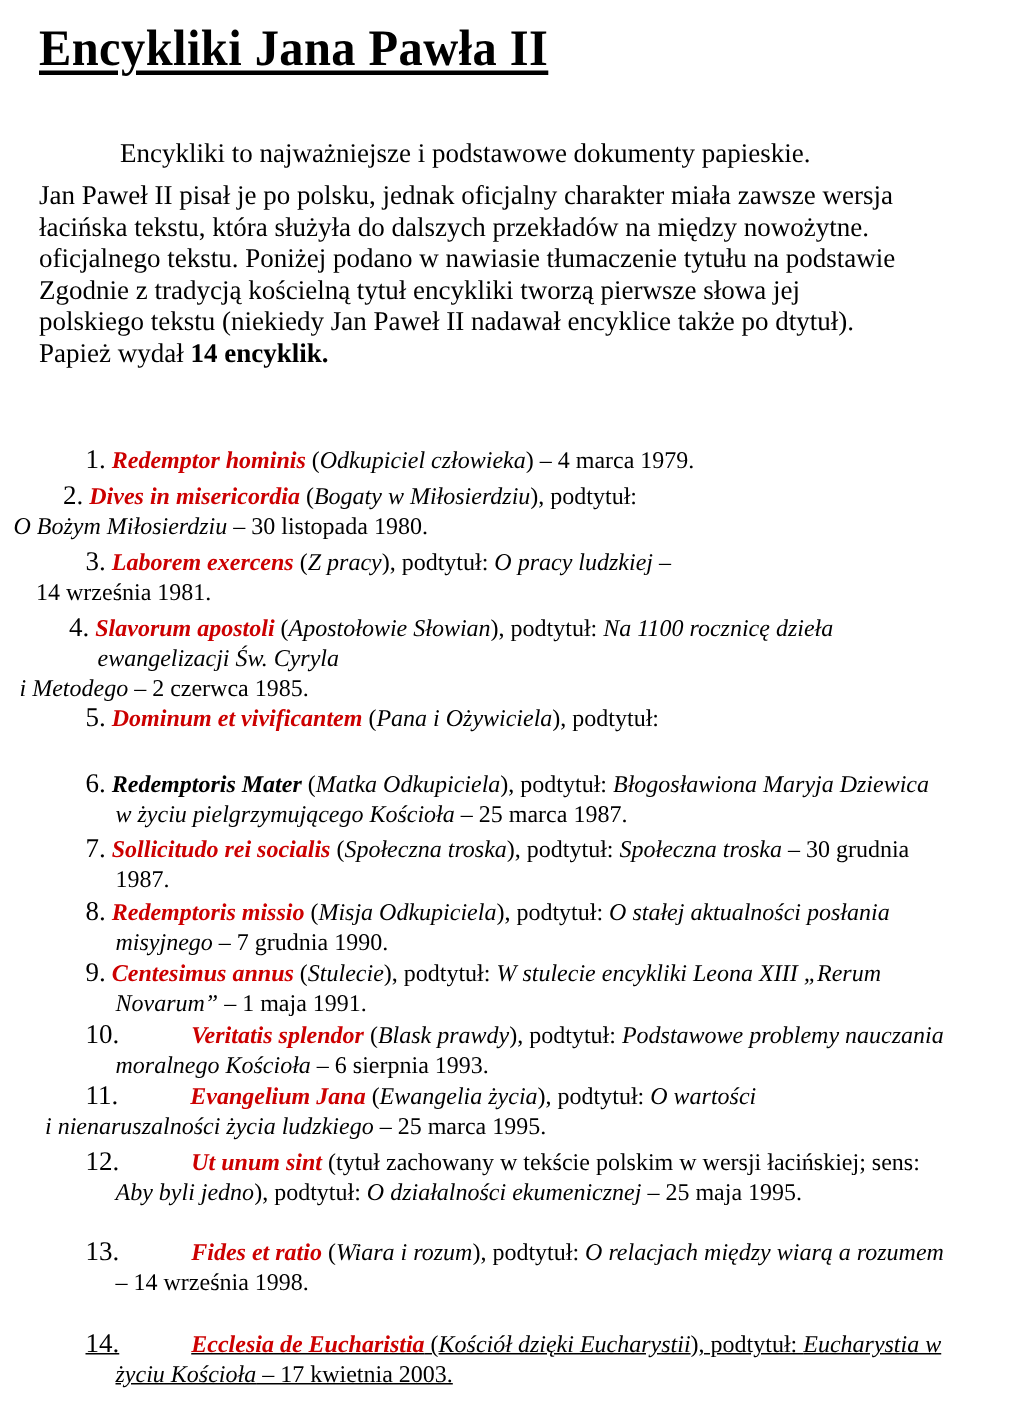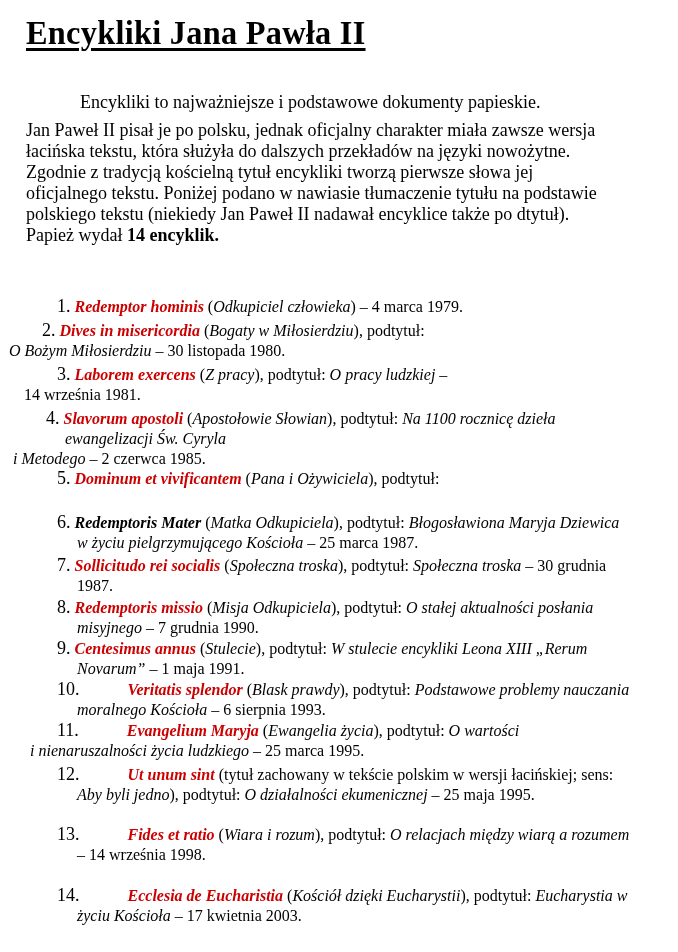--- a/index.html
+++ b/index.html
@@ -31,23 +31,23 @@
   </style>
 </head>
 <body>
 
 <h1 class="title">Encykliki Jana Pawła II</h1>
 
 <div class="lead">Encykliki to najważniejsze i podstawowe dokumenty papieskie.</div>
 
 <div class="intro">
   <div>Jan Paweł II pisał je   po polsku, jednak oficjalny charakter miała zawsze wersja</div>
-  <div>łacińska tekstu, która służyła do  dalszych przekładów na języki nowożytne.</div>
+  <div>łacińska tekstu, która służyła do  dalszych przekładów na między nowożytne.</div>
+  <div>oficjalnego tekstu. Poniżej podano w nawiasie tłumaczenie tytułu na podstawie</div>
   <div>Zgodnie z tradycją kościelną tytuł encykliki tworzą pierwsze słowa jej</div>
-  <div>oficjalnego tekstu. Poniżej podano w nawiasie tłumaczenie tytułu na podstawie</div>
   <div>polskiego tekstu (niekiedy Jan Paweł II nadawał encyklice także po dtytuł).</div>
   <div><span>Papież wydał </span><b>14 encyklik.</b></div>
 </div>
 
 <div class="entry" style="left:57px;top:296px;">
   <div><span class="num">1.</span> <span class="lat" style="color: rgb(204, 0, 0);">Redemptor hominis</span><span> (</span><span class="it">Odkupiciel człowieka</span><span>) – 4 marca 1979.</span></div>
 </div>
 
 <div class="entry" style="left:9px;top:320px;">
   <div style="padding-left:33px;"><span class="num">2.</span> <span class="lat" style="color: rgb(204, 0, 0);">Dives in misericordia</span><span> (</span><span class="it">Bogaty w Miłosierdziu</span><span>), podtytuł:</span></div>
@@ -88,30 +88,30 @@
   <div><span class="num">9.</span> <span class="lat" style="color: rgb(204, 0, 0);">Centesimus annus</span><span>  (</span><span class="it">Stulecie</span><span>), podtytuł: </span><span class="it">W stulecie encykliki Leona XIII „Rerum</span></div>
   <div style="padding-left:20px;"><span class="it">Novarum”</span><span> – 1 maja 1991.</span></div>
 </div>
 
 <div class="entry" style="left:57px;top:679px;">
   <div><span class="num">10.</span><span class="tab"></span><span class="lat" style="color: rgb(204, 0, 0);">Veritatis splendor</span><span>  (</span><span class="it">Blask prawdy</span><span>), podtytuł: </span><span class="it">Podstawowe problemy nauczania</span></div>
   <div style="padding-left:20px;"><span class="it">moralnego Kościoła</span><span> – 6 sierpnia 1993.</span></div>
 </div>
 
 <div class="entry" style="left:30px;top:720px;">
-  <div style="padding-left:27px;"><span class="num">11.</span><span class="tab"></span><span class="lat" style="color: rgb(204, 0, 0);">Evangelium Maryja</span><span> (</span><span class="it">Ewangelia życia</span><span>), podtytuł: </span><span class="it">O wartości</span></div>
+  <div style="padding-left:27px;"><span class="num">11.</span><span class="tab"></span><span class="lat" style="color: rgb(204, 0, 0);">Evangelium Jana</span><span> (</span><span class="it">Ewangelia życia</span><span>), podtytuł: </span><span class="it">O wartości</span></div>
   <div><span class="it">i nienaruszalności życia ludzkiego</span><span> – 25 marca 1995.</span></div>
 </div>
 
 <div class="entry" style="left:57px;top:764px;">
   <div><span class="num">12.</span><span class="tab"></span><span class="lat" style="color: rgb(204, 0, 0);">Ut unum sint</span><span>  (tytuł zachowany w tekście polskim w wersji łacińskiej; sens:</span></div>
   <div style="padding-left:20px;"><span class="it">Aby byli jedno</span><span>), podtytuł: </span><span class="it">O działalności ekumenicznej</span><span> – 25 maja 1995.</span></div>
 </div>
 
 <div class="entry" style="left:57px;top:824px;">
   <div><span class="num">13.</span><span class="tab"></span><span class="lat" style="color: rgb(204, 0, 0);">Fides et ratio</span><span> (</span><span class="it">Wiara i rozum</span><span>), podtytuł: </span><span class="it">O relacjach między wiarą a rozumem</span></div>
   <div style="padding-left:20px;"><span>– 14 września 1998.</span></div>
 </div>
 
-<div class="entry" style="left:57px;top:885px;">
+<div class="entry" style="left:57px;top:885px;text-decoration:underline;">
   <div><span class="num">14.</span><span class="tab"></span><span class="lat" style="color: rgb(204, 0, 0);">Ecclesia de Eucharistia</span><span> (</span><span class="it">Kościół dzięki Eucharystii</span><span>), podtytuł: </span><span class="it">Eucharystia w</span></div>
   <div style="padding-left:20px;"><span class="it">życiu Kościoła</span><span> – 17 kwietnia 2003.</span></div>
 </div>
 
 </body></html>

